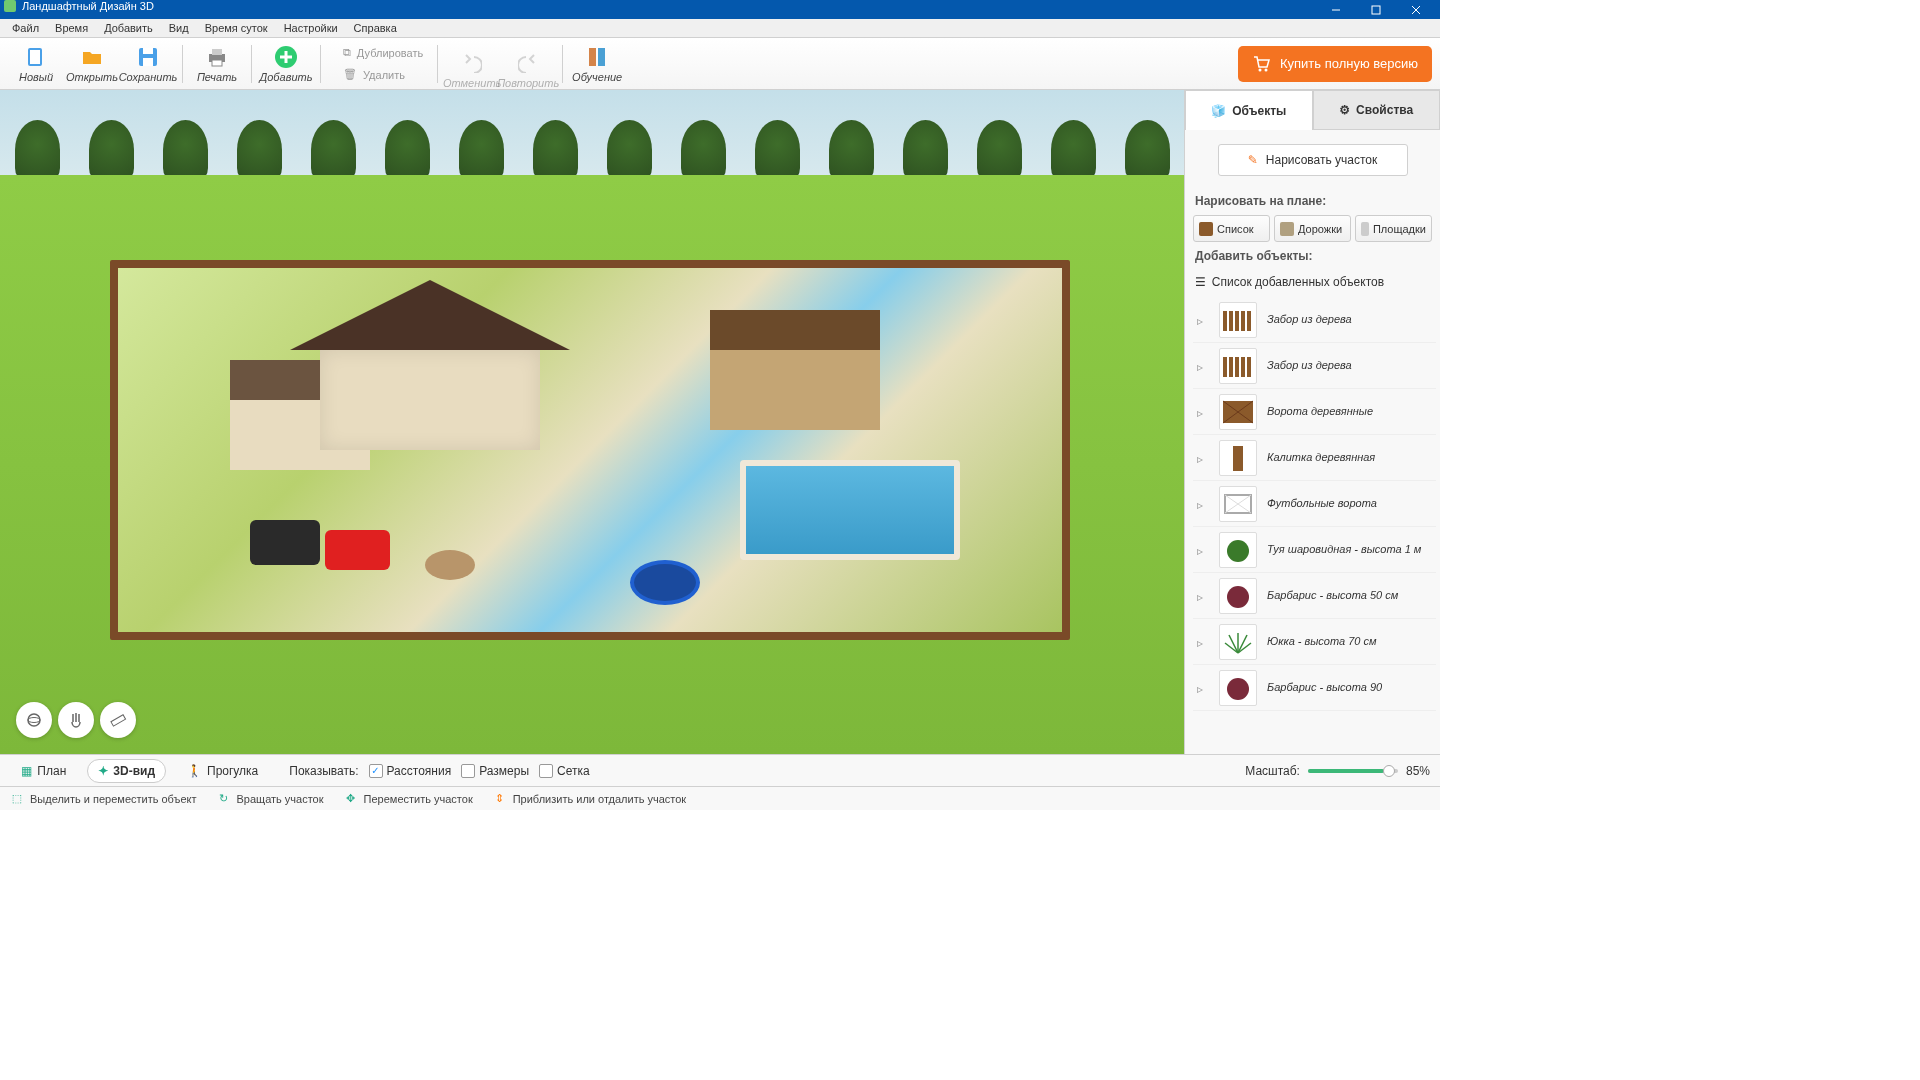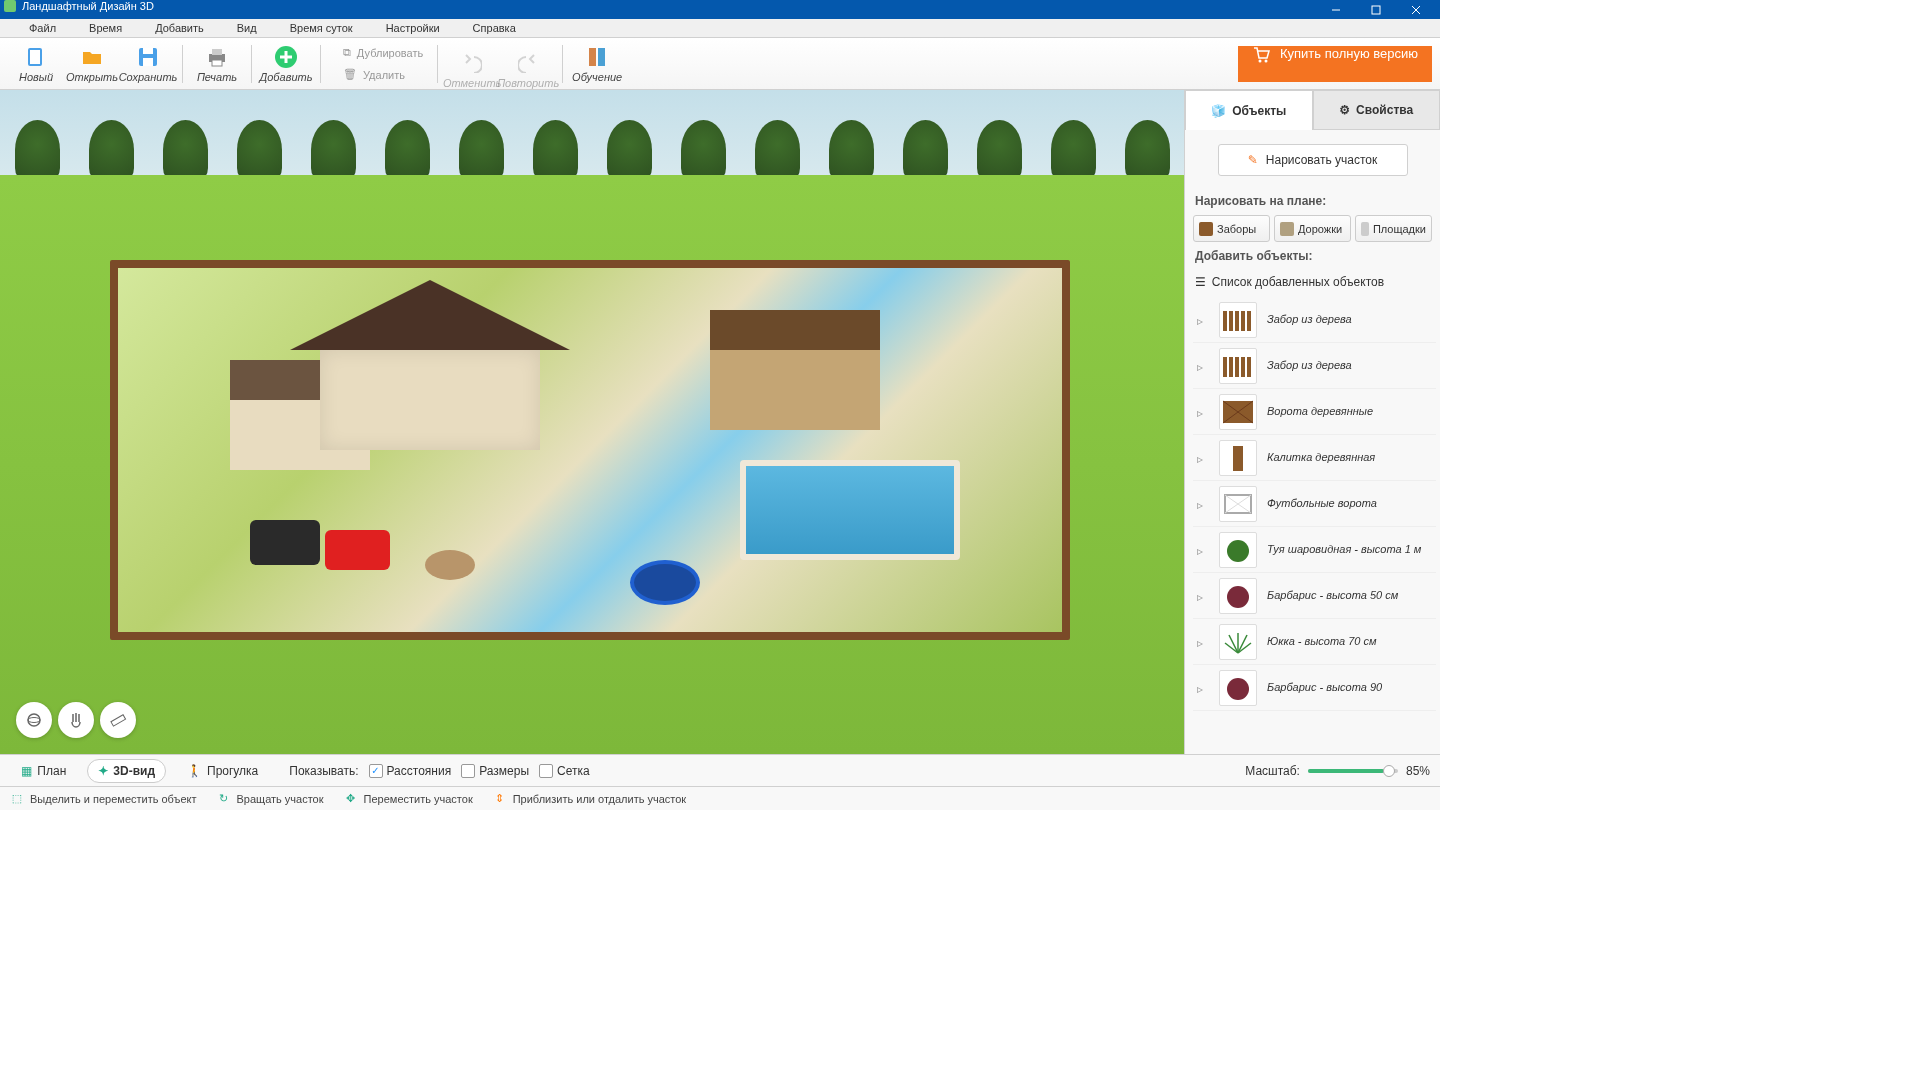--- a/index.html
+++ b/index.html
@@ -2,31 +2,31 @@
 <html><head>
 <meta charset="utf-8">
 <style>
 *{box-sizing:border-box;margin:0;padding:0;font-family:"Segoe UI",Tahoma,sans-serif;}
 body{width:1440px;height:810px;overflow:hidden;background:#fff;font-size:12px;color:#333;}
 .titlebar{height:19px;background:#0458ad;display:flex;align-items:flex-start;color:#fff;padding:0 4px;}
 .titlebar .app-icon{width:12px;height:12px;background:#6fc96f;border-radius:2px;margin-right:6px;}
 .titlebar .title{flex:1;font-size:11px;}
 .titlebar .win-ctrl{width:40px;height:19px;display:flex;align-items:center;justify-content:center;cursor:pointer;}
 .menubar{height:19px;background:#f0f0f0;display:flex;align-items:center;padding:0 4px;border-bottom:1px solid #d0d0d0;font-size:11px;}
-.menubar .mi{padding:4px 8px;cursor:pointer;margin-left:17px;}
+.menubar .mi{padding:4px 8px;cursor:pointer;}
 .toolbar{height:52px;background:linear-gradient(#fff,#f5f5f5);border-bottom:1px solid #d0d0d0;display:flex;align-items:center;padding:0 8px;gap:0;}
 .toolbar .tb-btn{width:56px;height:50px;display:flex;flex-direction:column;align-items:center;justify-content:center;cursor:pointer;border-radius:3px;gap:2px;}
 .toolbar .tb-btn .ico{width:24px;height:24px;display:flex;align-items:center;justify-content:center;}
 .toolbar .tb-btn .lbl{font-size:11px;color:#444;font-style:italic;}
 .toolbar .tb-btn.disabled{opacity:.4;cursor:default;justify-content:flex-end;}
 .toolbar .sep{width:1px;height:38px;background:#d0d0d0;margin:0 6px;}
 .toolbar .mini-group{display:flex;flex-direction:column;gap:2px;margin-left:8px;}
 .toolbar .mini-btn{display:flex;align-items:center;gap:6px;height:20px;padding:0 8px;font-size:11px;color:#999;cursor:default;}
 .toolbar .spacer{flex:1;}
-.buy-btn{background:#f47321;color:#fff;height:36px;display:flex;align-items:flex-start;gap:10px;padding:0 14px;border-radius:0;cursor:pointer;font-size:13px;font-weight:500;}
+.buy-btn{background:#f47321;color:#fff;height:36px;display:flex;align-items:center;gap:10px;padding:0 14px;border-radius:5px;cursor:pointer;font-size:13px;font-weight:500;}
 .main{display:flex;height:calc(810px - 19px - 19px - 52px - 32px - 24px);}
 .viewport{flex:1;position:relative;background:#86c13e;overflow:hidden;}
 .sky{position:absolute;top:0;left:0;right:0;height:90px;background:linear-gradient(#c4dfe9,#d8e9ee);}
 .trees{position:absolute;top:30px;left:0;right:0;height:60px;display:flex;justify-content:space-around;}
 .trees span{width:45px;height:60px;background:radial-gradient(circle at 50% 40%,#3e6d2a,#2d5020);border-radius:50% 50% 20% 20%;}
 .grass{position:absolute;top:85px;left:0;right:0;bottom:0;background:linear-gradient(#8fcc46 0%,#7db83a 100%);}
 .plot{position:absolute;left:110px;top:170px;width:960px;height:380px;}
 .plot .fence{position:absolute;inset:0;border:8px solid #7a4a28;border-radius:2px;background:linear-gradient(135deg,#d4e89c 0%,#b8d16e 30%,#e8e0c0 50%,#87ceeb 60%,#e8e0c0 70%,#a8c460 100%);}
 .plot .house{position:absolute;left:180px;top:20px;width:280px;height:190px;}
 .plot .house .roof{width:0;height:0;border-left:140px solid transparent;border-right:140px solid transparent;border-bottom:70px solid #4a3226;margin:0 auto;}
@@ -284,21 +284,21 @@
         </div>
     </div>
     <div class="draw-btn">
       <span style="color:#f47321">✎</span>
       <span>Нарисовать участок</span>
     </div>
     <div class="section-title">Нарисовать на плане:</div>
     <div class="cat-row">
       <div class="cat-btn">
           <div class="ci" style="background:#8b5a2b"></div>
-          <span>Заборы</span>
+          <span>Список</span>
         </div>
       <div class="cat-btn">
           <div class="ci" style="background:#b0a080"></div>
           <span>Дорожки</span>
         </div>
       <div class="cat-btn">
           <div class="ci" style="background:#ccc"></div>
           <span>Площадки</span>
         </div>
     </div>

